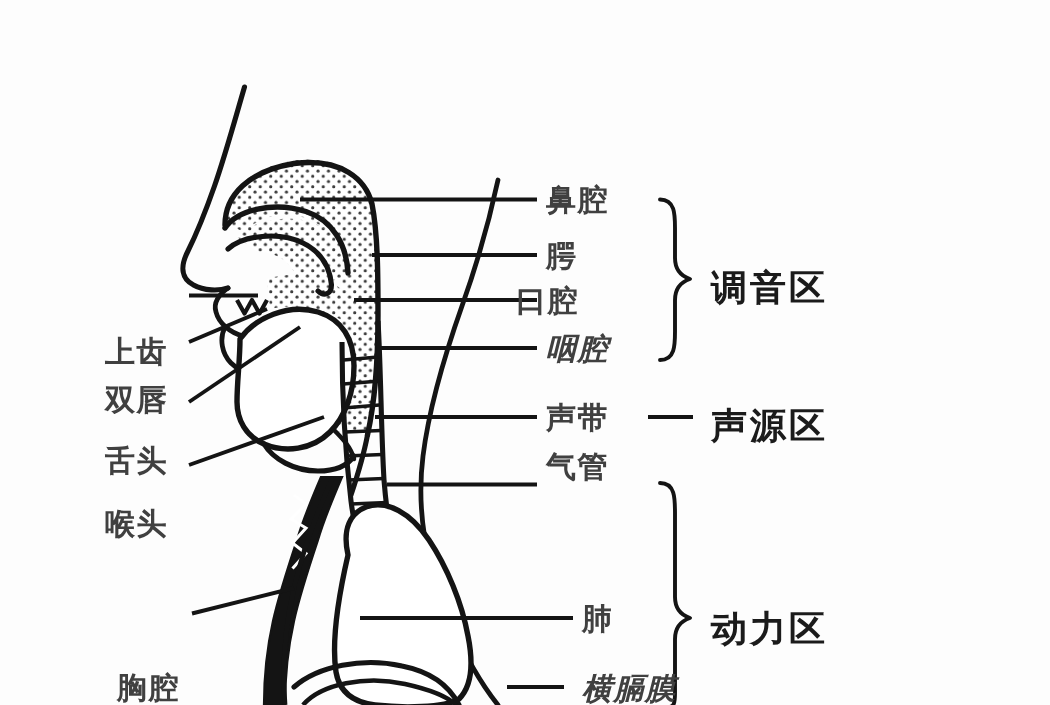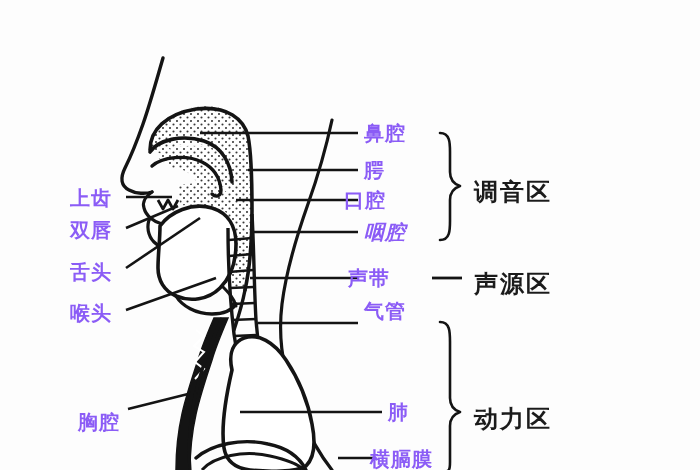--- a/index.html
+++ b/index.html
@@ -26,25 +26,25 @@
     top: 0;
     width: 700px;
     height: 470px;
   }
   .lbl {
     position: absolute;
     font-family: "DejaVu Sans", "Liberation Sans", sans-serif;
     font-weight: 700;
     font-size: 20px;
     line-height: 1;
-    color: #8b5cf6;
+    color: #404040;
     white-space: nowrap;
     letter-spacing: 1px;
   }
-  .lbl-left { text-align: right; }
+  .lbl-left { text-align: right; margin-top: 36px; }
   .lbl-right { text-align: left; }
   .zone {
     position: absolute;
     font-size: 24px;
     font-weight: 700;
     letter-spacing: 2px;
     color: #1b1b1b;
     white-space: nowrap;
   }
 </style>
@@ -173,22 +173,22 @@
   <div class="lbl lbl-left" style="left:70px;  top:188px;">上齿</div>
   <div class="lbl lbl-left" style="left:70px;  top:220px;">双唇</div>
   <div class="lbl lbl-left" style="left:70px;  top:262px;font-family:Liberation Serif, serif;">舌头</div>
   <div class="lbl lbl-left" style="left:70px;  top:303px;">喉头</div>
   <div class="lbl lbl-left" style="left:78px;  top:412px;">胸腔</div>
 
   <div class="lbl lbl-right" style="left:364px; top:123px;">鼻腔</div>
   <div class="lbl lbl-right" style="left:364px; top:160px;">腭</div>
   <div class="lbl lbl-right" style="left:344px; top:190px;">口腔</div>
   <div class="lbl lbl-right" style="left:364px; top:222px;font-style:italic;">咽腔</div>
-  <div class="lbl lbl-right" style="left:348px; top:268px;">声带</div>
+  <div class="lbl lbl-right" style="left:364px; top:268px;">声带</div>
   <div class="lbl lbl-right" style="left:364px; top:301px;">气管</div>
   <div class="lbl lbl-right" style="left:388px; top:402px;">肺</div>
-  <div class="lbl lbl-right" style="left:370px; top:449px;">横膈膜</div>
+  <div class="lbl lbl-right" style="left:388px; top:449px;font-style:italic;">横膈膜</div>
 
   <div class="zone" style="left:474px; top:176px;">调音区</div>
   <div class="zone" style="left:474px; top:268px;">声源区</div>
   <div class="zone" style="left:474px; top:403px;">动力区</div>
 
 </div>
 
 </body></html>

